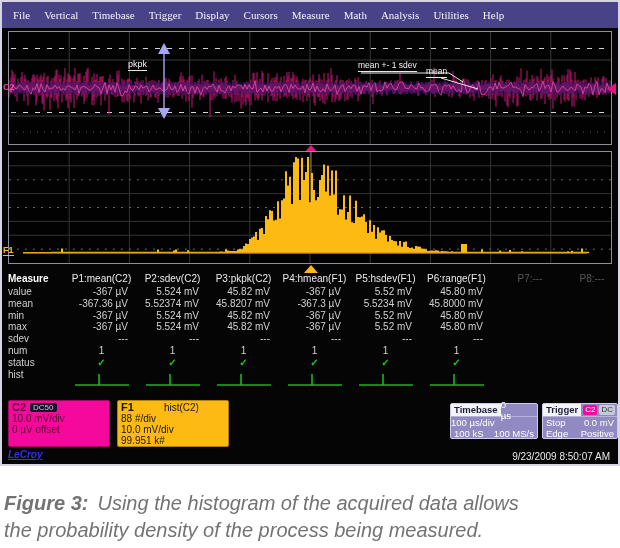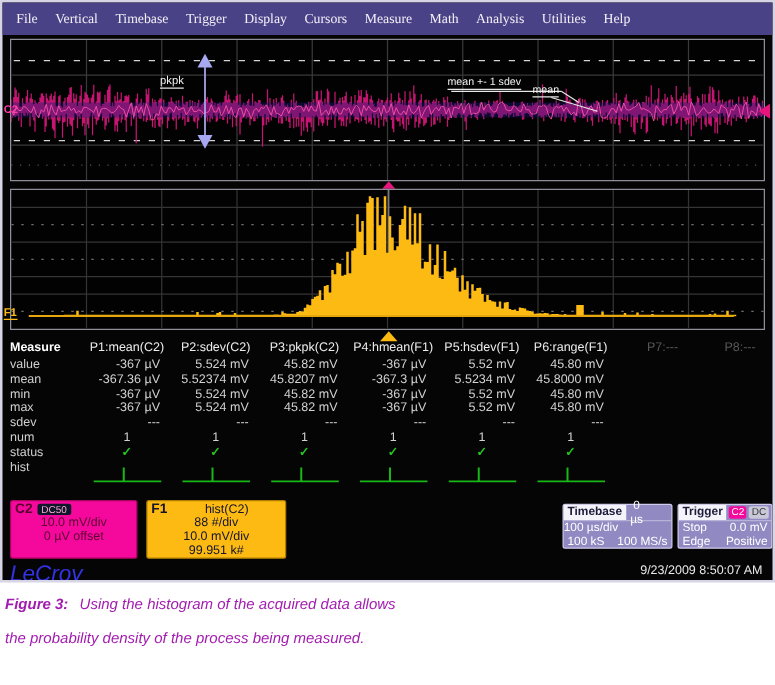--- a/index.html
+++ b/index.html
@@ -47,40 +47,40 @@
   
   .desc{position:absolute;box-sizing:border-box;font-size:10px;border-radius:2px;}
   .c2box{left:6px;top:398px;width:102px;height:47px;background:#f5089c;border:1px solid #a8045f;
          color:#5c0130;padding:1px 3px;}
   .f1box{left:115px;top:398px;width:112px;height:47px;background:#fcba12;border:1px solid #b07f00;
          color:#14142e;padding:1px 3px;}
   .dhead{display:flex;align-items:center;gap:4px;line-height:11px;}
   .dlabel{font-weight:bold;font-size:11px;}
   .badge{background:#0f172a;color:#ffaad2;font-size:8px;padding:0 3px;border-radius:2px;line-height:9px;}
   .dtitle{flex:1;text-align:center;}
-  .dline{text-align:center;line-height:11px;}
+  .dline{text-align:left;line-height:11px;}
   .lavbox{background:#9189c2;border:1px solid #cfc9ea;color:#fff;font-size:9.5px;}
   .tbbox{left:448px;top:401px;width:88px;height:36px;}
   .trbox{left:540px;top:401px;width:76px;height:36px;}
   .tb-row1{display:flex;align-items:center;height:12px;border-bottom:1px solid rgba(255,255,255,.35);}
   .tb-name{background:#f4f3f9;color:#1c1c3a;font-weight:bold;padding:0 3px;height:12px;line-height:12px;flex:0 0 auto;}
-  .tb-val{flex:1;text-align:center;padding-right:19px;}
+  .tb-val{flex:1;text-align:left;padding-right:19px;}
   .tb-row{display:flex;height:11px;line-height:11px;}
   .tb-row.r{justify-content:flex-start;padding-right:3px;}
   .tb-row.sp{justify-content:space-between;padding:0 3px;}
   .chip{font-size:8px;padding:0 2px;border-radius:2px;margin-left:2px;line-height:10px;}
   .chip.pink{background:#f5089c;color:#fff;}
   .chip.gray{background:#c8c8d8;color:#333;}
   
-  .logo{position:absolute;left:6px;top:447px;color:#3232e6;font-size:18px;font-weight:normal;
+  .logo{position:absolute;left:6px;top:447px;color:#3232e6;font-size:10px;font-weight:bold;
         font-style:italic;text-decoration:underline;}
   .timestamp{position:absolute;right:8px;top:449px;color:#e8e8e8;font-size:10px;}
   
-  .caption{position:absolute;left:4px;top:470px;width:610px;color:#a21caf;
-           font-style:italic;font-size:12px;line-height:26.5px;}
+  .caption{position:absolute;left:4px;top:490px;width:610px;color:#737373;
+           font-style:italic;font-size:20px;line-height:26.5px;}
   .caption p{margin:0;}
   .capb{font-weight:bold;margin-right:9px;}
 </style>
 </head>
 <body>
 
 <div id="root">
   <div class="scope">
     <div class="scope-inner">
       <div class="menubar" id="menubar">

